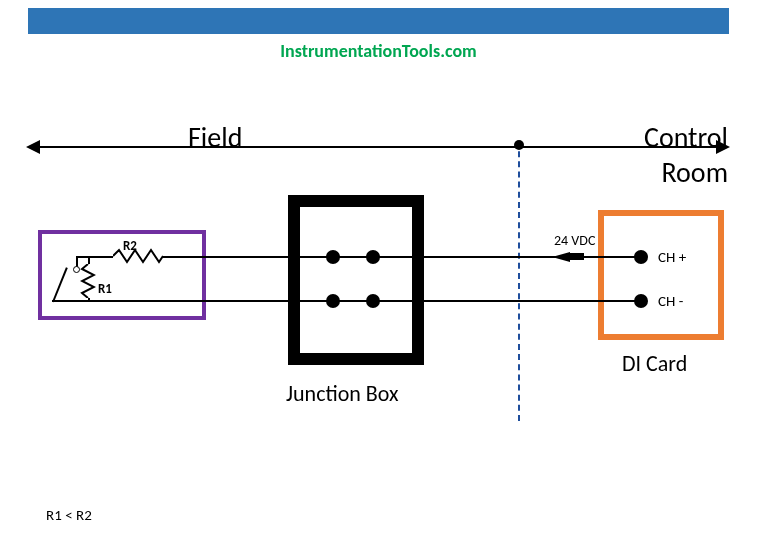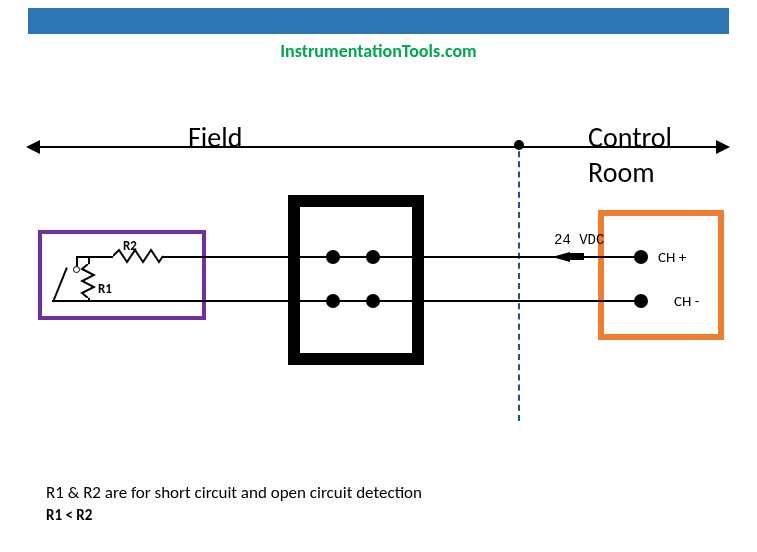--- a/index.html
+++ b/index.html
@@ -51,21 +51,21 @@
     border-bottom: 7px solid transparent;
   }
   .arrow-left { left: -2px; border-right: 14px solid #000; }
   .arrow-right { right: -2px; border-left: 14px solid #000; }
   .region-label {
     position: absolute;
     top: -10px;
     font-size: 28px;
   }
   .field-label { left: 160px; }
-  .control-label { left: 560px; }
+  .control-label { left: 560px; text-align: right; }
   .divider {
     position: absolute;
     top: 11px;
     left: 490px;
     height: 280px;
     border-left: 2.5px dashed #1f4e9c;
   }
   .divider::after {
     content: "";
     position: absolute;
@@ -143,21 +143,21 @@
   .varrow {
     position: absolute;
     width: 0; height: 0;
     border-top: 5px solid transparent;
     border-bottom: 5px solid transparent;
     border-right: 18px solid #000;
   }
   .vlabel { position: absolute; font-size: 14px; }
   .chlabel { position: absolute; font-size: 15px; }
   .footnote1 { position: absolute; left: 18px; top: 352px; font-size: 17px; }
-  .footnote2 { position: absolute; left: 18px; top: 376px; font-size: 15px; font-weight: bold; }
+  .footnote2 { position: absolute; left: 18px; top: 376px; font-size: 15px; font-weight: normal; }
   
   .switch-line {
     position: absolute;
     width: 2px;
     background: #000;
     transform-origin: bottom center;
   }
 </style>
 </head>
 <body>
@@ -199,43 +199,44 @@
   <div class="resistor-v" style="left:52px; top:134px;">
     <svg width="16" height="34">
         <polyline points="8,0 2,5 14,11 2,17 14,23 2,29 8,34" fill="none" stroke="#000" stroke-width="2"></polyline>
       </svg>
   </div>
   <div class="wirev" style="left:60px; top:168px; height:4px;"></div>
 
   <div class="wire" style="left:24px; top:170px; width:156px;"></div>
 
   <div class="junction"></div>
+  <div class="junction-label">Junction Box</div>
 
   <div class="dot" style="left:298px; top:120px;"></div>
   <div class="dot" style="left:338px; top:120px;"></div>
   <div class="dot" style="left:298px; top:164px;"></div>
   <div class="dot" style="left:338px; top:164px;"></div>
 
   <div class="dicard"></div>
+  <div class="dicard-label">DI Card</div>
   <div class="dot" style="left:606px; top:120px;"></div>
   <div class="dot" style="left:606px; top:164px;"></div>
   <div class="chlabel" style="left:630px; top:118px;">CH +</div>
-  <div class="chlabel" style="left:630px; top:162px;margin-left:16px;">CH -</div>
+  <div class="chlabel" style="left:630px; top:162px;">CH -</div>
 
   <div class="wire" style="left:178px; top:126px; width:128px;"></div>
 
   <div class="wire" style="left:310px; top:126px; width:30px;"></div>
 
   <div class="wire" style="left:350px; top:126px; width:262px;"></div>
 
   <div class="varrow" style="left:524px; top:122px;"></div>
   <div style="position:absolute;left:542px;top:123px;width:14px;height:7px;background:#000;"></div>
-  <div class="vlabel" style="left:526px; top:102px;font-family:Liberation Mono, monospace;">24 VDC</div>
+  <div class="vlabel" style="left:526px; top:102px;">24 VDC</div>
 
   <div class="wire" style="left:178px; top:170px; width:128px;"></div>
   <div class="wire" style="left:310px; top:170px; width:30px;"></div>
 
   <div class="wire" style="left:350px; top:170px; width:262px;"></div>
 
-  <div class="footnote1">R1 &amp; R2 are for short circuit and open circuit detection</div>
   <div class="footnote2">R1 &lt; R2</div>
 
 </div>
 
 </body></html>

